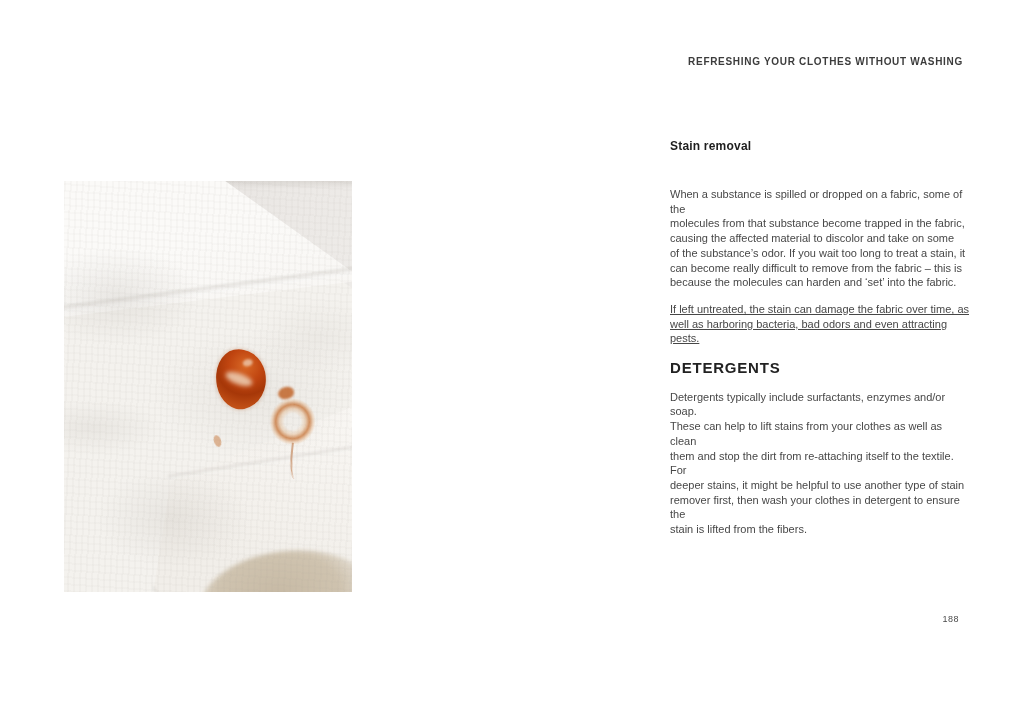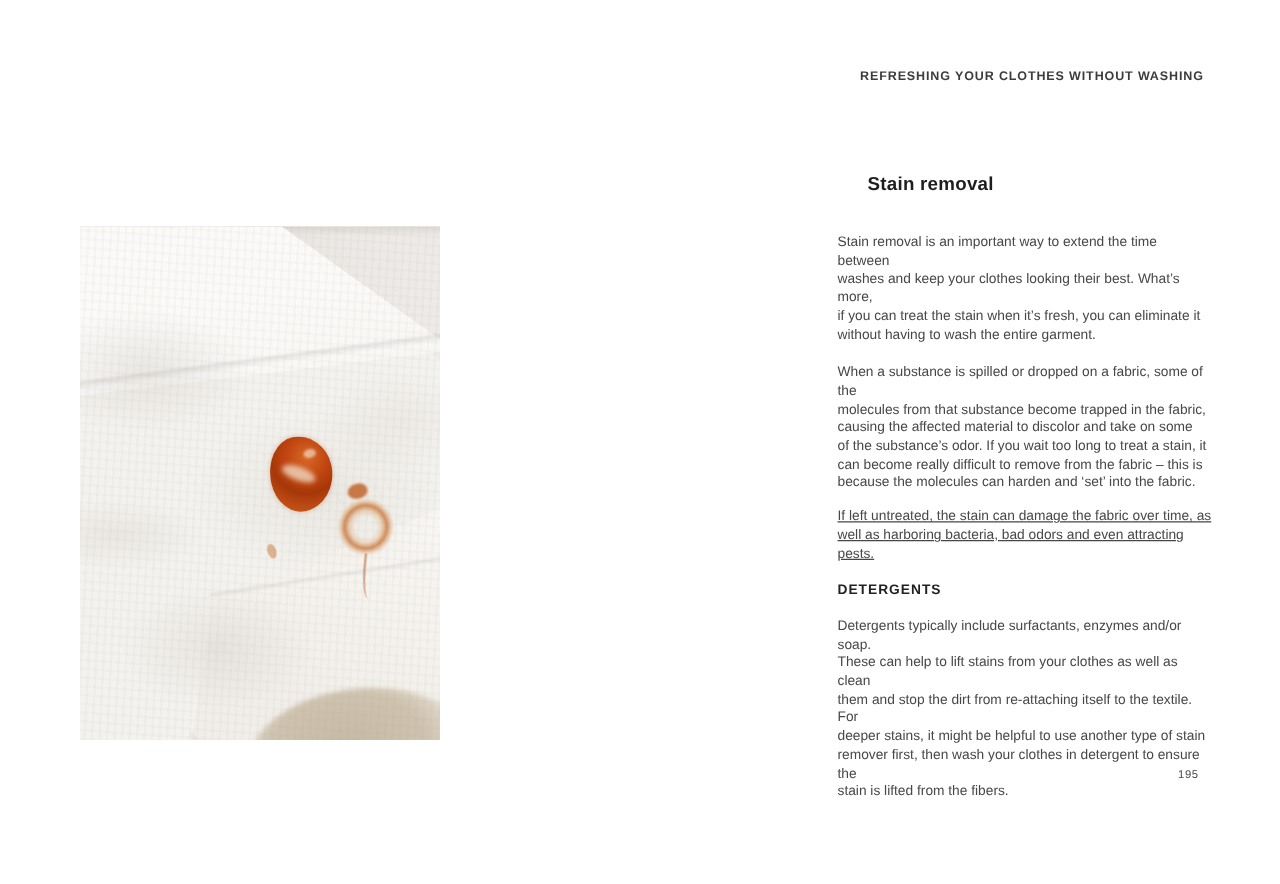--- a/index.html
+++ b/index.html
@@ -121,35 +121,34 @@
 
   
   .running-header {
     position:absolute; left:670px; top:56px; width:293px;
     text-align:right;
     font-size:10px; font-weight:bold; letter-spacing:0.7px;
     color:#3c3c3c;
   }
   .article-title {
     position:absolute; left:670px; top:139px; width:293px;
-    font-size:15px; font-weight:bold; letter-spacing:0.2px;
+    font-size:12px; font-weight:bold; letter-spacing:0.2px;
     color:#1e1e1e;
-    margin-left:24px;
   }
   .body-col {
     position:absolute; left:670px; top:187px; width:300px;
     font-size:11px; line-height:14.7px; color:#474747;
   }
   .body-col p { white-space:pre-line; }
   .p1 { margin-bottom:16px; }
   .p2 { margin-bottom:12px; }
   .p3 { margin-bottom:15px;text-decoration:underline; }
   .p4 { margin-bottom:30px; }
   .section-heading {
-    font-size:11px; font-weight:bold; letter-spacing:0.8px;
+    font-size:15px; font-weight:bold; letter-spacing:0.8px;
     color:#222222; margin-bottom:14px;
   }
   .page-number {
     position:absolute; left:670px; top:614px; width:289px;
     text-align:right; font-size:9px; color:#4a4a4a; letter-spacing:0.5px;
   }
 </style>
 </head>
 <body>
 
@@ -174,36 +173,32 @@
     <div class="stain-smear"></div>
     <div class="smear-tail"></div>
     <div class="stain-droplet"></div>
   </div>
 
   <div class="running-header">REFRESHING YOUR CLOTHES WITHOUT WASHING</div>
 
   <h1 class="article-title">Stain removal</h1>
 
   <div class="body-col">
-    <p class="p1">Stain removal is an important way to extend the time between
-washes and keep your clothes looking their best. What’s more,
-if you can treat the stain when it’s fresh, you can eliminate it
-without having to wash the entire garment.</p>
     <p class="p2">When a substance is spilled or dropped on a fabric, some of the
 molecules from that substance become trapped in the fabric,
 causing the affected material to discolor and take on some
 of the substance’s odor. If you wait too long to treat a stain, it
 can become really difficult to remove from the fabric – this is
 because the molecules can harden and ‘set’ into the fabric.</p>
     <p class="p3">If left untreated, the stain can damage the fabric over time, as
 well as harboring bacteria, bad odors and even attracting pests.</p>
     <div class="section-heading">DETERGENTS</div>
     <p>Detergents typically include surfactants, enzymes and/or soap.
 These can help to lift stains from your clothes as well as clean
 them and stop the dirt from re-attaching itself to the textile. For
 deeper stains, it might be helpful to use another type of stain
 remover first, then wash your clothes in detergent to ensure the
 stain is lifted from the fibers.</p>
   </div>
 
-  <div class="page-number">195</div>
+  <div class="page-number">188</div>
 
 </div>
 
 </body></html>

